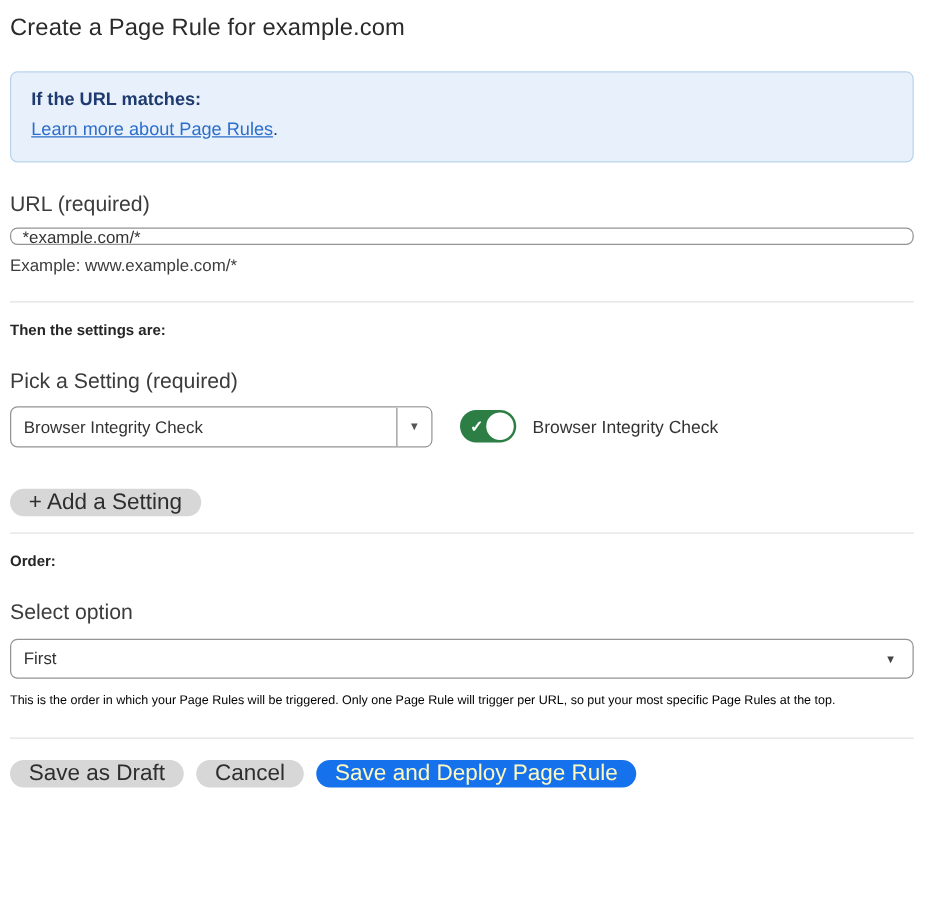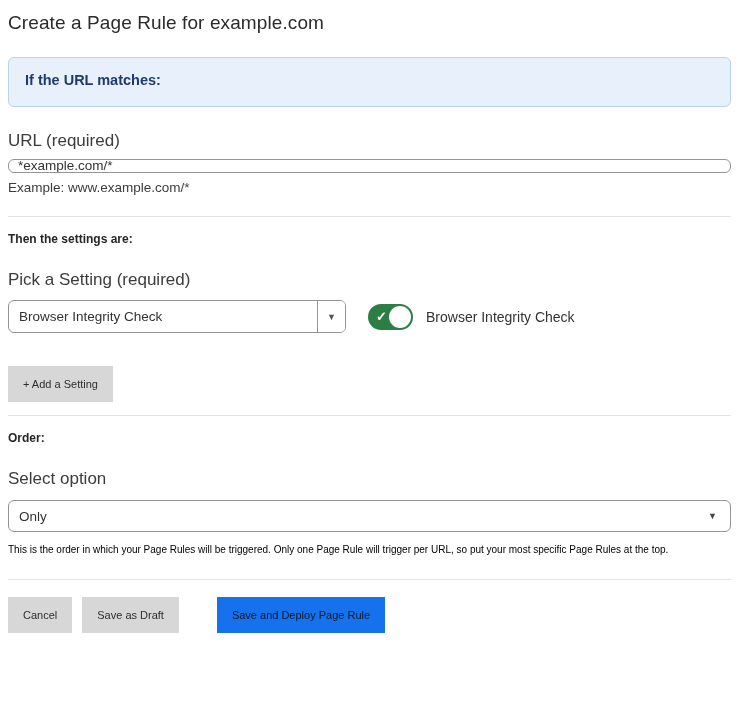--- a/index.html
+++ b/index.html
@@ -137,24 +137,24 @@
     background: #ffffff;
   }
   .toggle-label {
     margin-left: 13px;
     font-size: 14px;
     color: #333333;
   }
   
   .btn {
     display: inline-block;
-    height: 36px;
+    height: 22px;
     border: none;
-    border-radius: 0;
-    font-size: 11px;
+    border-radius: 11px;
+    font-size: 18px;
     font-family: "Liberation Sans", sans-serif;
     padding: 0 15px;
     cursor: pointer;
   }
   .btn-gray {
     background: #d7d7d7;
     color: #2e2e2e;
   }
   .btn-add {
     margin-top: 33px;
@@ -193,33 +193,33 @@
     max-width: 715px;
   }
   
   .actions {
     margin-top: 17px;
     display: flex;
     gap: 10px;
   }
   .btn-primary {
     background: #1672ec;
-    color: #0f172a;
-    margin-left: 28px;
+    color: #fef9c3;
   }
 </style>
 </head>
 <body>
 
 <div class="container">
 
   <h1 class="page-title">Create a Page Rule for example.com</h1>
 
   <div class="info-box">
     <div class="info-heading">If the URL matches:</div>
+    <div><a class="info-link">Learn more about Page Rules</a><span>.</span></div>
   </div>
 
   <div class="field-label">URL (required)</div>
   <input class="text-input" type="text" value="*example.com/*" style="">
   <div class="helper-text">Example: www.example.com/*</div>
 
   <hr class="divider divider-1">
 
   <div class="section-heading">Then the settings are:</div>
 
@@ -239,27 +239,27 @@
 
   <button class="btn btn-gray btn-add">+ Add a Setting</button>
 
   <hr class="divider divider-2">
 
   <div class="section-heading">Order:</div>
 
   <div class="field-label">Select option</div>
 
   <div class="select-box">
-    <span>Only</span>
+    <span>First</span>
     <span class="select-arrow">▼</span>
   </div>
 
   <div class="order-helper">This is the order in which your Page Rules will be triggered. Only one Page Rule will trigger per URL, so put your most specific Page Rules at the top.</div>
 
   <hr class="divider divider-3">
 
   <div class="actions">
+    <button class="btn btn-gray">Save as Draft</button>
     <button class="btn btn-gray">Cancel</button>
-    <button class="btn btn-gray">Save as Draft</button>
     <button class="btn btn-primary">Save and Deploy Page Rule</button>
   </div>
 
 </div>
 
 </body></html>

